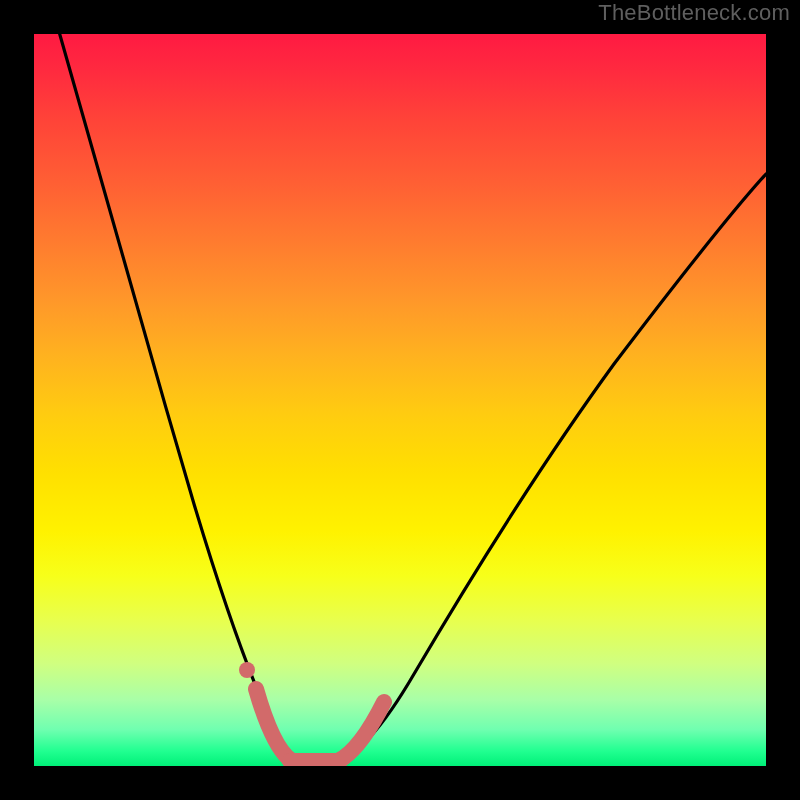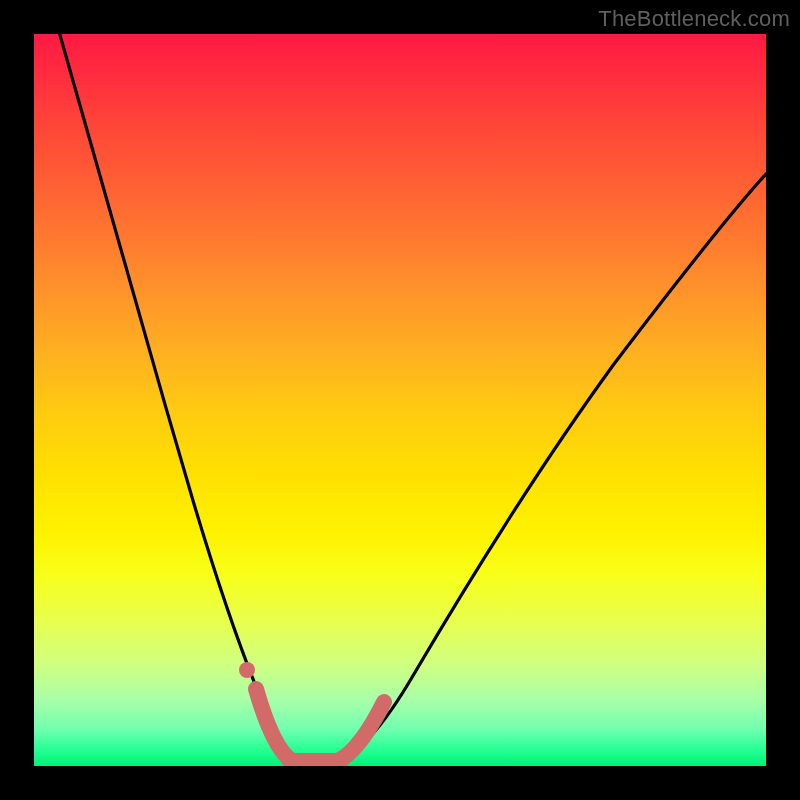--- a/index.html
+++ b/index.html
@@ -45,21 +45,21 @@
       #e8ff4d 80%,
       #d0ff80 86%,
       #a8ffa8 91%,
       #70ffb0 95%,
       #20ff90 98%,
       #00f078 100%
     );
   }
   .watermark {
     position: absolute;
-    top: 6px;
+    top: 0;
     right: 10px;
     color: #5f5f5f;
     font-size: 22px;
     font-weight: 500;
     letter-spacing: 0.2px;
     user-select: none;
   }
   svg.curve {
     position: absolute;
     inset: 0;

